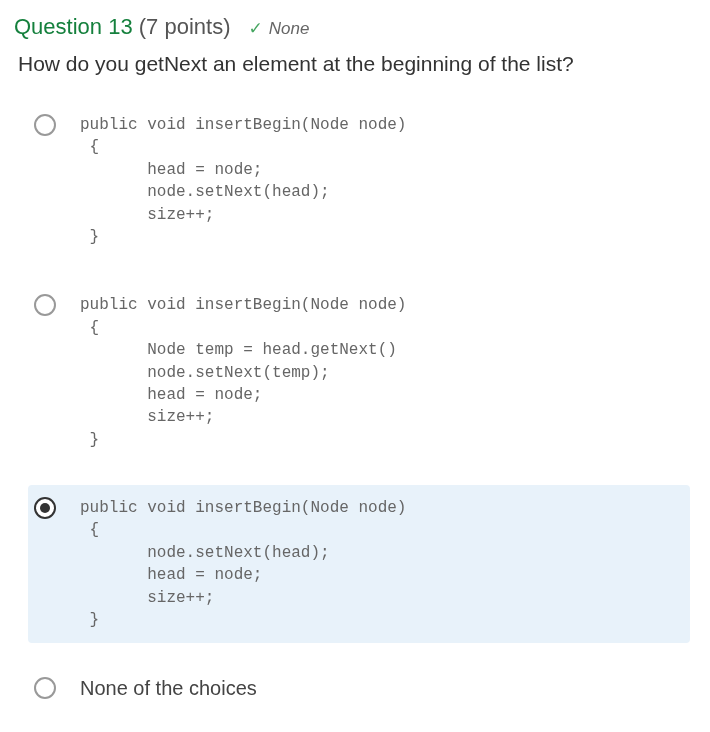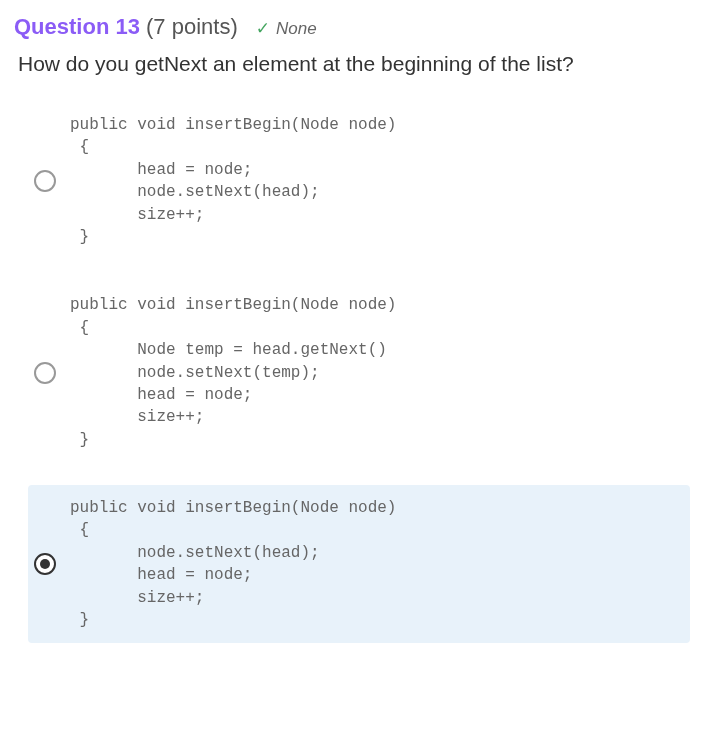--- a/index.html
+++ b/index.html
@@ -15,22 +15,22 @@
       display: flex;
       align-items: baseline;
       gap: 18px;
       margin-bottom: 12px;
     }
     .question-title {
       font-size: 22px;
       color: #444;
     }
     .question-title b {
-      font-weight: 700;
-      color: #8b5cf6;
+      font-weight: 400;
+      color: #15803d;
     }
     .question-points {
       font-weight: 400;
       color: #555;
     }
     .saved {
       display: inline-flex;
       align-items: center;
       gap: 6px;
       font-style: italic;
@@ -45,22 +45,22 @@
       margin: 0 0 20px 0;
       padding-left: 4px;
       font-size: 21px;
       color: #333;
     }
     .options {
       padding: 6px 6px 6px 14px;
     }
     .option {
       display: flex;
-      align-items: center;
-      gap: 14px;
+      align-items: flex-start;
+      gap: 24px;
       padding: 12px 10px 12px 6px;
       margin-bottom: 22px;
       border-radius: 4px;
     }
     .option.selected {
       background: #e8f2fa;
     }
     .option:last-child { margin-bottom: 0; }
     .radio {
       flex: 0 0 auto;
@@ -151,14 +151,20 @@
     <div class="option-content">
       <pre class="code">public void insertBegin(Node node)
  {
        node.setNext(head);
        head = node;
        size++;
  }</pre>
     </div>
   </label>
 
+  <label class="option">
+    <span class="radio"></span>
+    <div class="option-content">
+      <span class="text-choice">None of the choices</span>
+    </div>
+  </label>
 
 </div>
 
 </body></html>

